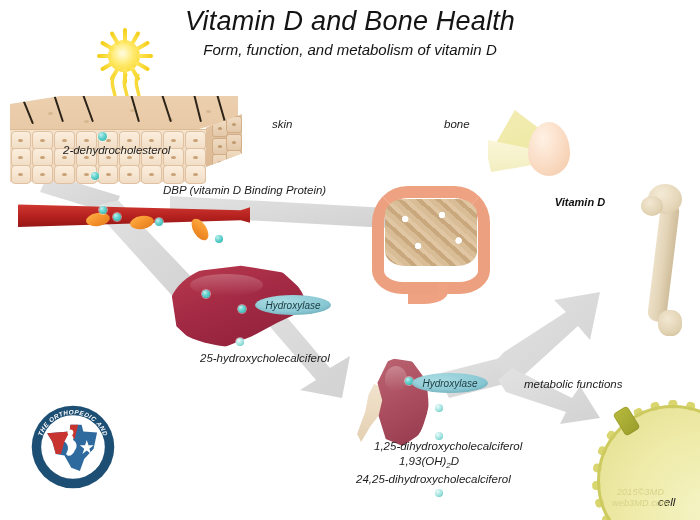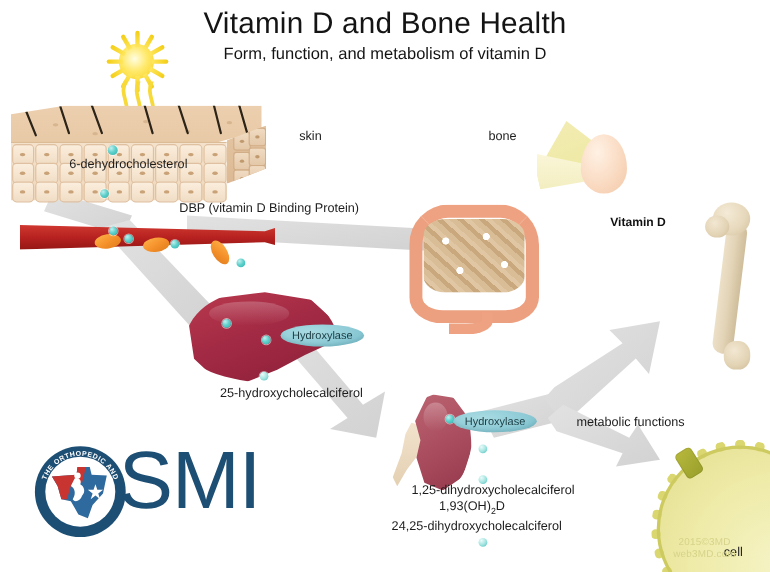--- a/index.html
+++ b/index.html
@@ -2,21 +2,21 @@
 <html><head>
 <meta charset="utf-8">
 <style>
   html,body{margin:0;padding:0;}
   body{
     width:700px;height:520px;
     background:#ffffff;
     font-family:"Liberation Sans", sans-serif;
     overflow:hidden;
   }
-  #stage{position:relative;width:636px;height:520px;background:#fff;}
+  #stage{position:relative;width:636px;height:520px;background:#fff;font-style:italic;}
   .abs{position:absolute;}
   .txt{color:#1a1a1a;white-space:nowrap;}
 
   
   #title{
     left:0;top:6px;width:700px;text-align:center;
     font-size:27px;color:#141414;letter-spacing:.2px;
   }
   #subtitle{
     left:0;top:41px;width:700px;text-align:center;
@@ -349,21 +349,21 @@
           <i></i>
           <i></i>
           <i></i>
           <i></i>
           <i></i>
           <i></i>
         </div>
     </div>
     <div class="abs dot" style="left:88px;top:36px;width:9px;height:9px"></div>
   </div>
-  <div class="abs txt lbl" style="left:63px;top:144px">6-dehydrocholesterol</div>
+  <div class="abs txt lbl" style="left:63px;top:144px">2-dehydrocholesterol</div>
   <div class="abs txt lbl" style="left:272px;top:118px">skin</div>
   <div class="abs dot" style="left:91px;top:172px;width:8px;height:8px"></div>
 
   <div class="abs" id="vessel">
     <div class="vessel-body"></div>
     <div class="rbc" style="left:68px;top:18px"></div>
     <div class="rbc" style="left:112px;top:21px"></div>
     <div class="rbc" style="left:170px;top:28px;transform:rotate(58deg)"></div>
   </div>
   <div class="abs dot" style="left:99px;top:206px;width:8px;height:8px"></div>
@@ -456,16 +456,15 @@
       <circle cx="47" cy="33" r="3.4" fill="#ffffff"></circle>
 
       <polygon points="66,42 68,48 74,48 69,52 71,58 66,54 61,58 63,52 58,48 64,48" fill="#ffffff"></polygon>
       <text font-size="7.4" font-family="Liberation Sans, sans-serif" fill="#ffffff" font-weight="bold" letter-spacing="0.6">
         <textPath href="#arcTop" startOffset="50%" text-anchor="middle">THE ORTHOPEDIC AND</textPath>
       </text>
       <text font-size="6.6" font-family="Liberation Sans, sans-serif" fill="#ffffff" font-weight="bold" letter-spacing="0.5">
         <textPath href="#arcBot" startOffset="50%" text-anchor="middle">SPORTS MEDICINE INSTITUTE</textPath>
       </text>
     </svg>
-    <div id="smi-word">SMI</div>
   </div>
 
 </div>
 
 </body></html>

